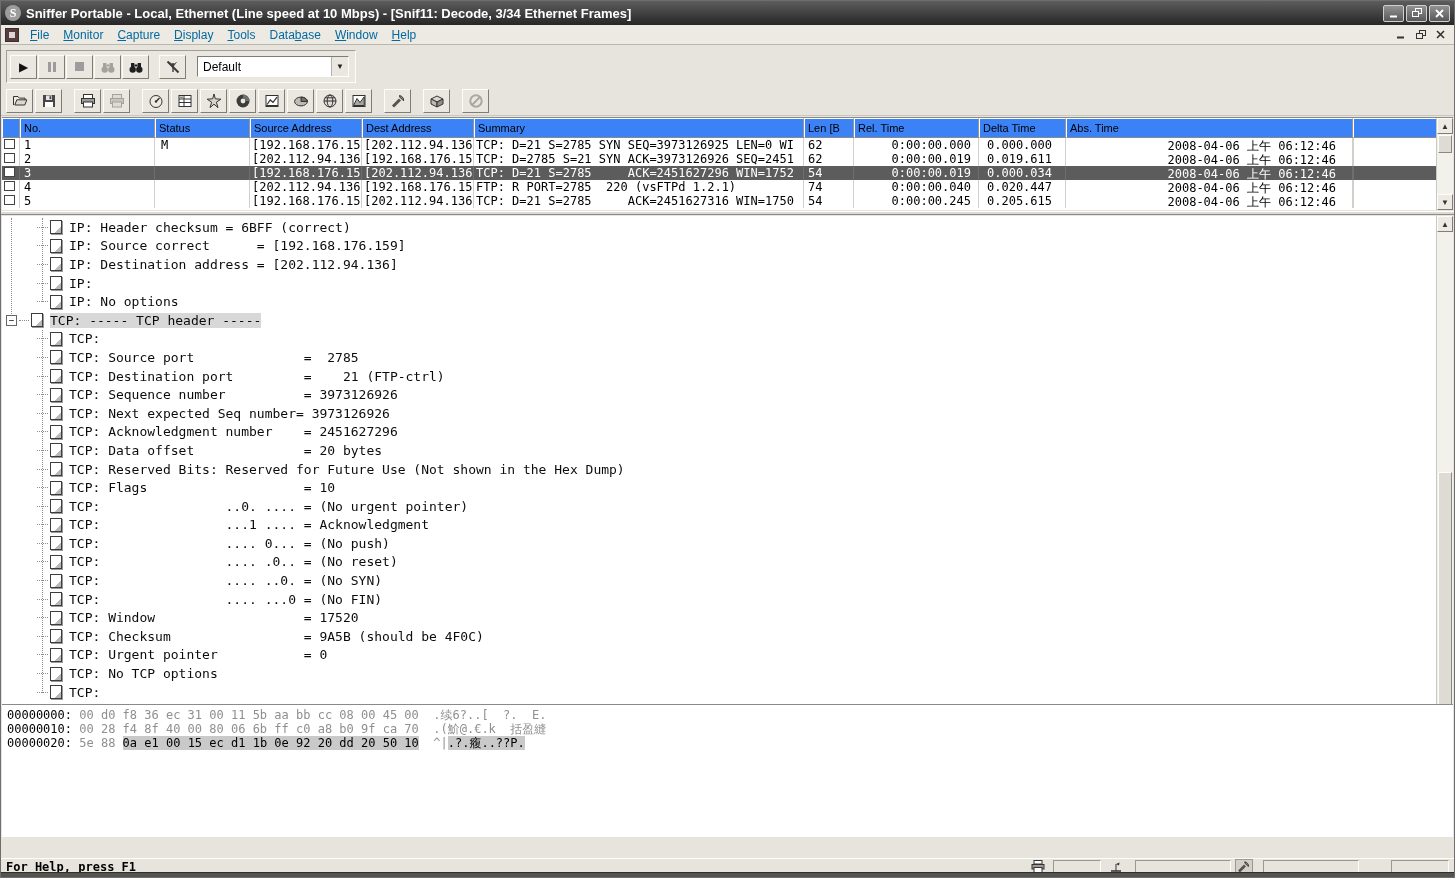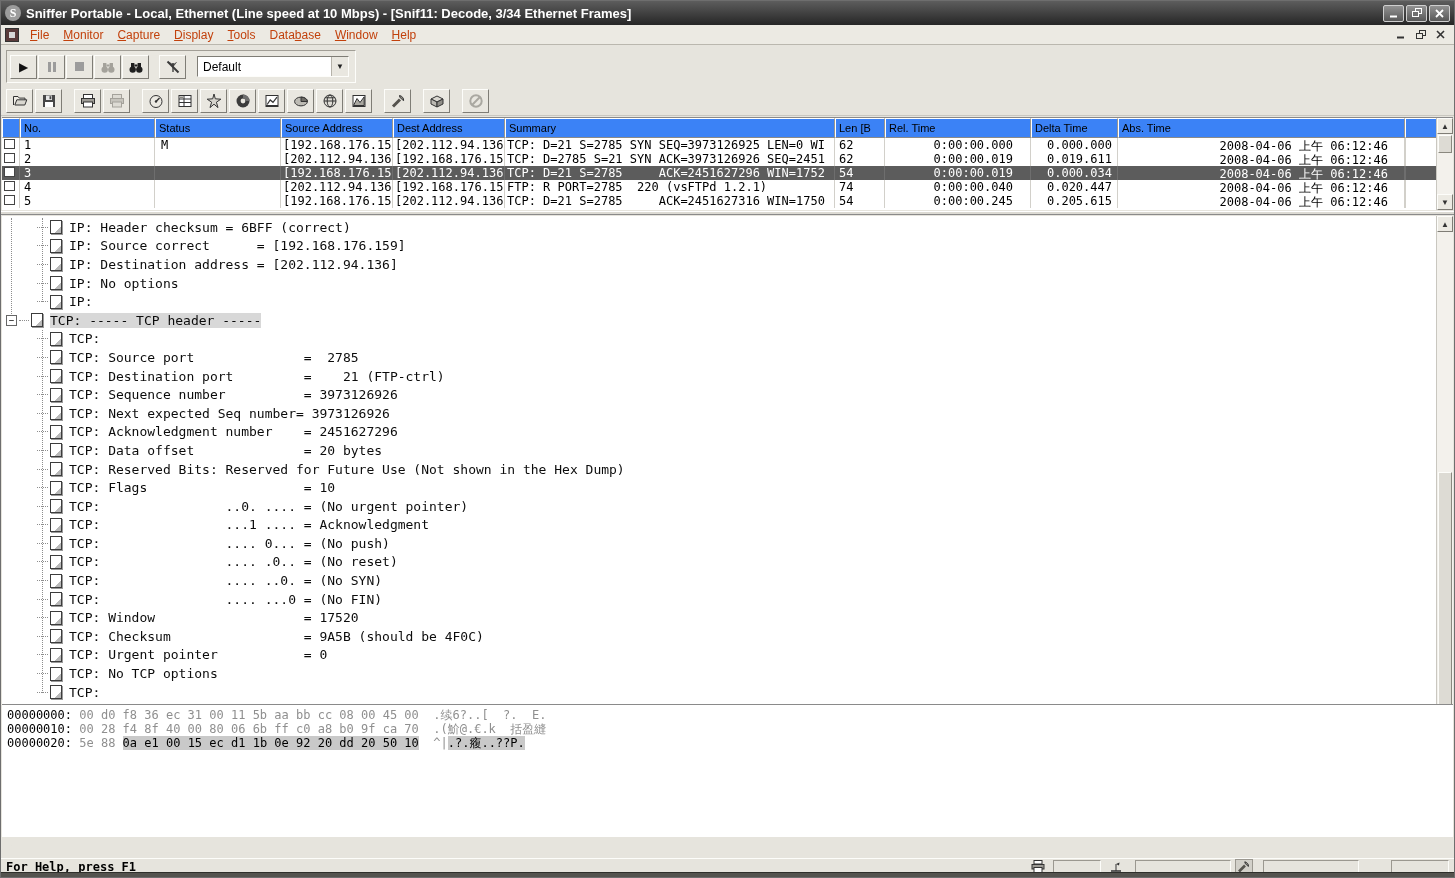--- a/index.html
+++ b/index.html
@@ -10,49 +10,49 @@
   #titlebar{position:absolute;left:0;top:0;right:0;height:24px;background:linear-gradient(#5d5d5d,#262626);display:flex;align-items:center;padding:0 4px;gap:5px}
   #app-icon{width:16px;height:16px;border-radius:8px;background:#9c9c9c;color:#fff;font:bold 12px/16px "Liberation Serif",serif;text-align:center;flex:none}
   #title-text{color:#fff;font-weight:bold;font-size:13px;white-space:nowrap;overflow:hidden}
   #title-btns{margin-left:auto;display:flex;gap:2px;flex:none}
   .wbtn{width:21px;height:17px;background:linear-gradient(#929292,#585858);border:1px solid #cfcfcf;border-radius:2px;display:flex;align-items:center;justify-content:center}
 
   
   #menubar{position:absolute;top:24px;left:0;right:0;height:20px;background:#eceae3;border-bottom:1px solid #bab7ae;display:flex;align-items:center;padding:0 3px;font-size:12px}
   #mdi-icon{width:14px;height:14px;background:#5a3b3b;border:1px solid #333;margin:0 4px 0 1px;flex:none;position:relative}
   #mdi-icon::after{content:"";position:absolute;inset:3px;background:#d8d8d8}
-  .menu-item{padding:2px 7px;color:#c2410c;white-space:nowrap}
+  .menu-item{padding:2px 7px;color:#0369a1;white-space:nowrap}
   #mdi-btns{margin-left:auto;display:flex;gap:3px;padding-right:2px}
   .mbtn{width:17px;height:15px;display:flex;align-items:center;justify-content:center}
 
   
   #toolbar1{position:absolute;top:45px;left:0;right:0;height:37px;padding:4px 0 0 5px;display:flex}
   #t1wrap{display:flex;align-items:center;gap:1px;border:1px solid;border-color:#a19e96 #fdfdfa #fdfdfa #a19e96;padding:3px 6px 3px 3px;background:#e9e7e0}
   .tbtn3d{width:27px;height:24px;background:#e9e7e0;border:1px solid;border-color:#fdfdfa #7f7d76 #7f7d76 #fdfdfa;display:flex;align-items:center;justify-content:center;flex:none}
   .gap{width:8px;flex:none}
   #profile-combo{margin-left:10px;width:152px;height:21px;background:#fff;border:1px solid;border-color:#7f7d76 #fdfdfa #fdfdfa #7f7d76;display:flex;align-items:center}
   #profile-combo .val{flex:1;font-size:12px;padding-left:5px}
   #profile-combo .dd{width:17px;height:100%;background:#e9e7e0;border-left:1px solid #b5b2a9;display:flex;align-items:center;justify-content:center;font-size:8px;color:#222}
   #toolbar2{position:absolute;top:82px;left:0;right:0;height:33px;padding:3px 0 0 5px;display:flex;align-items:center;gap:2px;border-bottom:1px solid #c9c7c0}
   .play-glyph{color:#111;font-size:12px;line-height:12px}
   .pause-glyph{width:8px;height:10px;border-left:3px solid #9c9c9c;border-right:3px solid #9c9c9c}
   .stop-glyph{width:9px;height:9px;background:#9c9c9c}
 
   
   #packetpane{position:absolute;top:116px;left:1px;right:1px;height:93px;background:#fff;border-top:1px solid #8a8a8a;overflow:hidden}
   #phead{display:flex;height:20px;background:#3b82f6;font-size:11px}
   .hc{border-right:1px solid #989690;border-top:1px solid #fff;border-left:1px solid #fff;border-bottom:1px solid #8a8a8a;padding:3px 0 0 3px;overflow:hidden;white-space:nowrap;flex:none}
-  .c0{width:18px}.c1{width:135px}.c2{width:126px}.c3{width:112px}.c4{width:112px}.c5{width:330px}.c6{width:50px}.c7{width:146px}.c8{width:87px}.c9{width:287px}.cf{flex:1 1 auto}
+  .c0{width:18px}.c1{width:135px}.c2{width:95px}.c3{width:112px}.c4{width:112px}.c5{width:330px}.c6{width:50px}.c7{width:125px}.c8{width:87px}.c9{width:287px}.cf{flex:1 1 auto}
   .prow{display:flex;height:14px;font-family:"DejaVu Sans Mono",monospace;font-size:12px;white-space:pre;overflow:hidden}
   .prow>div{overflow:hidden;border-right:1px solid #d2d0ca;flex:none}
   .prow.sel{background:#5c5c5c;color:#fff}
   .prow.sel>div{border-right-color:#6e6e6e}
   .cb{width:11px;height:10px;border:1px solid #444;background:#fff;margin:1px 0 0 2px}
   .v-no{padding-left:4px}.v-status{padding-left:6px}.v-src,.v-dst,.v-sum{padding-left:2px}
-  .v-len{padding-left:4px}.v-rel{text-align:right;padding-right:17px}.v-delta{text-align:right;padding-right:5px}.v-abs{text-align:right;padding-right:16px}
+  .v-len{padding-left:4px}.v-rel{text-align:right;padding-right:7px}.v-delta{text-align:center;padding-right:5px}.v-abs{text-align:right;padding-right:16px}
   
   .vsb{position:absolute;right:0;top:0;bottom:0;width:17px;background:#f3f1ec;border-left:1px solid #c9c7c0}
   .sbtn{position:absolute;left:0;right:0;height:16px;background:#eceae3;border:1px solid;border-color:#fdfdfa #7f7d76 #7f7d76 #fdfdfa;display:flex;align-items:center;justify-content:center;font-size:8px;color:#333}
   .sbtn.up{top:0}.sbtn.dn{bottom:0}
   .sthumb{position:absolute;left:1px;right:1px;background:#dddbd4;border:1px solid;border-color:#fdfdfa #8a887f #8a887f #fdfdfa}
 
   
   #splitter{position:absolute;top:210px;left:0;right:0;height:4px;background:#dcdad3;border-top:1px solid #fff;border-bottom:1px solid #8a8a8a}
 
   
@@ -357,26 +357,26 @@
           <span class="ttext">IP: Source correct      = [192.168.176.159]</span>
         </div>
         <div class="trow">
           <span class="stub"></span>
           <span class="doc"></span>
           <span class="ttext">IP: Destination address = [202.112.94.136]</span>
         </div>
         <div class="trow">
           <span class="stub"></span>
           <span class="doc"></span>
+          <span class="ttext">IP:</span>
+        </div>
+        <div class="trow">
+          <span class="stub"></span>
+          <span class="doc"></span>
           <span class="ttext">IP: No options</span>
-        </div>
-        <div class="trow">
-          <span class="stub"></span>
-          <span class="doc"></span>
-          <span class="ttext">IP:</span>
         </div>
         <div class="trow">
           <span class="expand">−</span>
           <span class="pstub"></span>
           <span class="doc"></span>
           <span class="ttext hl">TCP: ----- TCP header -----</span>
         </div>
         <div class="trow">
           <span class="stub"></span>
           <span class="doc"></span>

